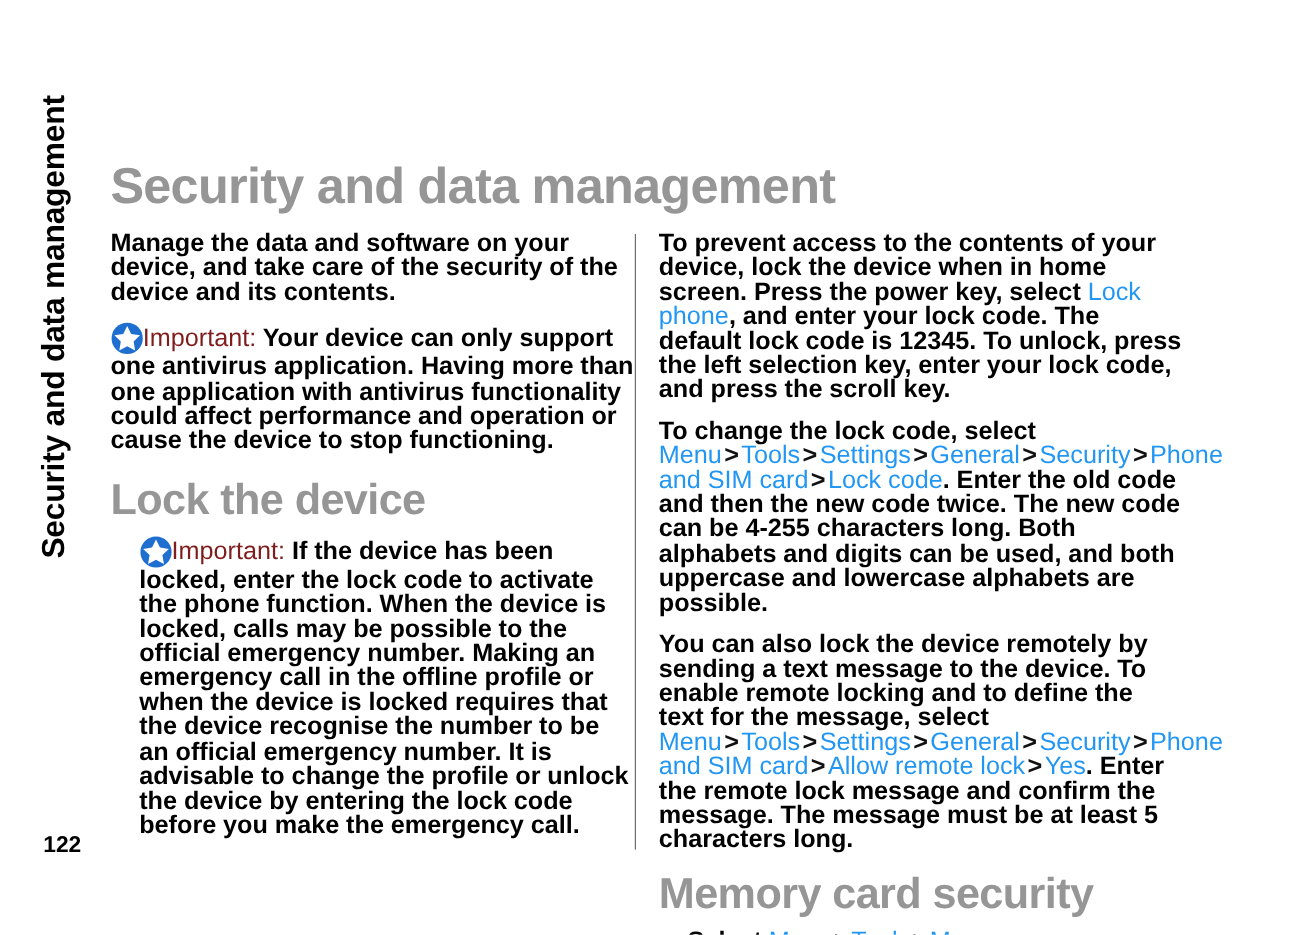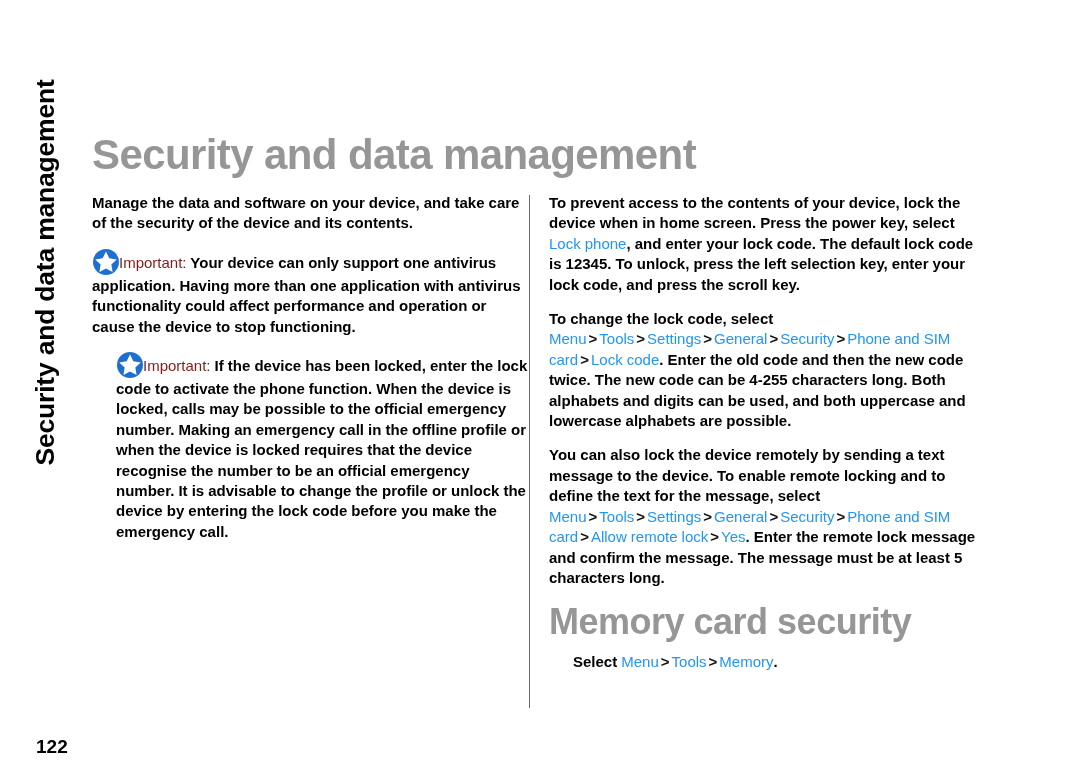--- a/index.html
+++ b/index.html
@@ -72,21 +72,21 @@
     width: 1px;
     height: 513px;
     background: #6d6d6d;
   }
 
   
   p.para {
     margin: 0 0 14px 0;
     padding: 0;
     font-weight: bold;
-    font-size: 15px;
+    font-size: 21px;
     line-height: 20.4px;
     text-align: left;
     word-spacing: -0.1px;
   }
   p.para:last-child { margin-bottom: 0; margin-left: 24px; }
 
   .lnk { color: #2196f3; font-weight: normal; }
   .sep { color: #111111; font-weight: bold; padding: 0 2px; }
   .lbl { color: #7f1d1d; font-weight: normal; }
 
@@ -109,21 +109,21 @@
     height: 28px;
     vertical-align: -8px;
     margin-right: -1px;
   }
   .imp-icon svg { display: block; }
 
   
   .page-num {
     position: absolute;
     left: 36px;
-    top: 736px;
+    top: 694px;
     font-size: 19px;
     font-weight: bold;
     color: #000000;
   }
 </style>
 </head>
 <body>
 
 <div class="side-tab">
   <div class="side-tab-label">Security and data management</div>
@@ -139,20 +139,21 @@
 
   <p class="para">
     <span class="imp-icon">
       <svg width="28" height="28" viewBox="0 0 28 28" xmlns="http://www.w3.org/2000/svg">
         <circle cx="14" cy="14" r="13" fill="#1f6fd0"></circle>
         <polygon fill="#ffffff" points="14,3.6 17.3,10.3 24.7,11.4 19.35,16.6 20.6,24 14,20.5 7.4,24 8.65,16.6 3.3,11.4 10.7,10.3"></polygon>
       </svg>
     </span><span class="lbl">Important:</span><span> Your device can only support one antivirus application. Having more than one application with antivirus functionality could affect performance and operation or cause the device to stop functioning.</span>
   </p>
 
+  <h2 class="section-head">Lock the device</h2>
 
   <p class="para">
     <span class="imp-icon">
       <svg width="28" height="28" viewBox="0 0 28 28" xmlns="http://www.w3.org/2000/svg">
         <circle cx="14" cy="14" r="13" fill="#1f6fd0"></circle>
         <polygon fill="#ffffff" points="14,3.6 17.3,10.3 24.7,11.4 19.35,16.6 20.6,24 14,20.5 7.4,24 8.65,16.6 3.3,11.4 10.7,10.3"></polygon>
       </svg>
     </span><span class="lbl">Important:</span><span> If the device has been locked, enter the lock code to activate the phone function. When the device is locked, calls may be possible to the official emergency number. Making an emergency call in the offline profile or when the device is locked requires that the device recognise the number to be an official emergency number. It is advisable to change the profile or unlock the device by entering the lock code before you make the emergency call.</span>
   </p>
 

